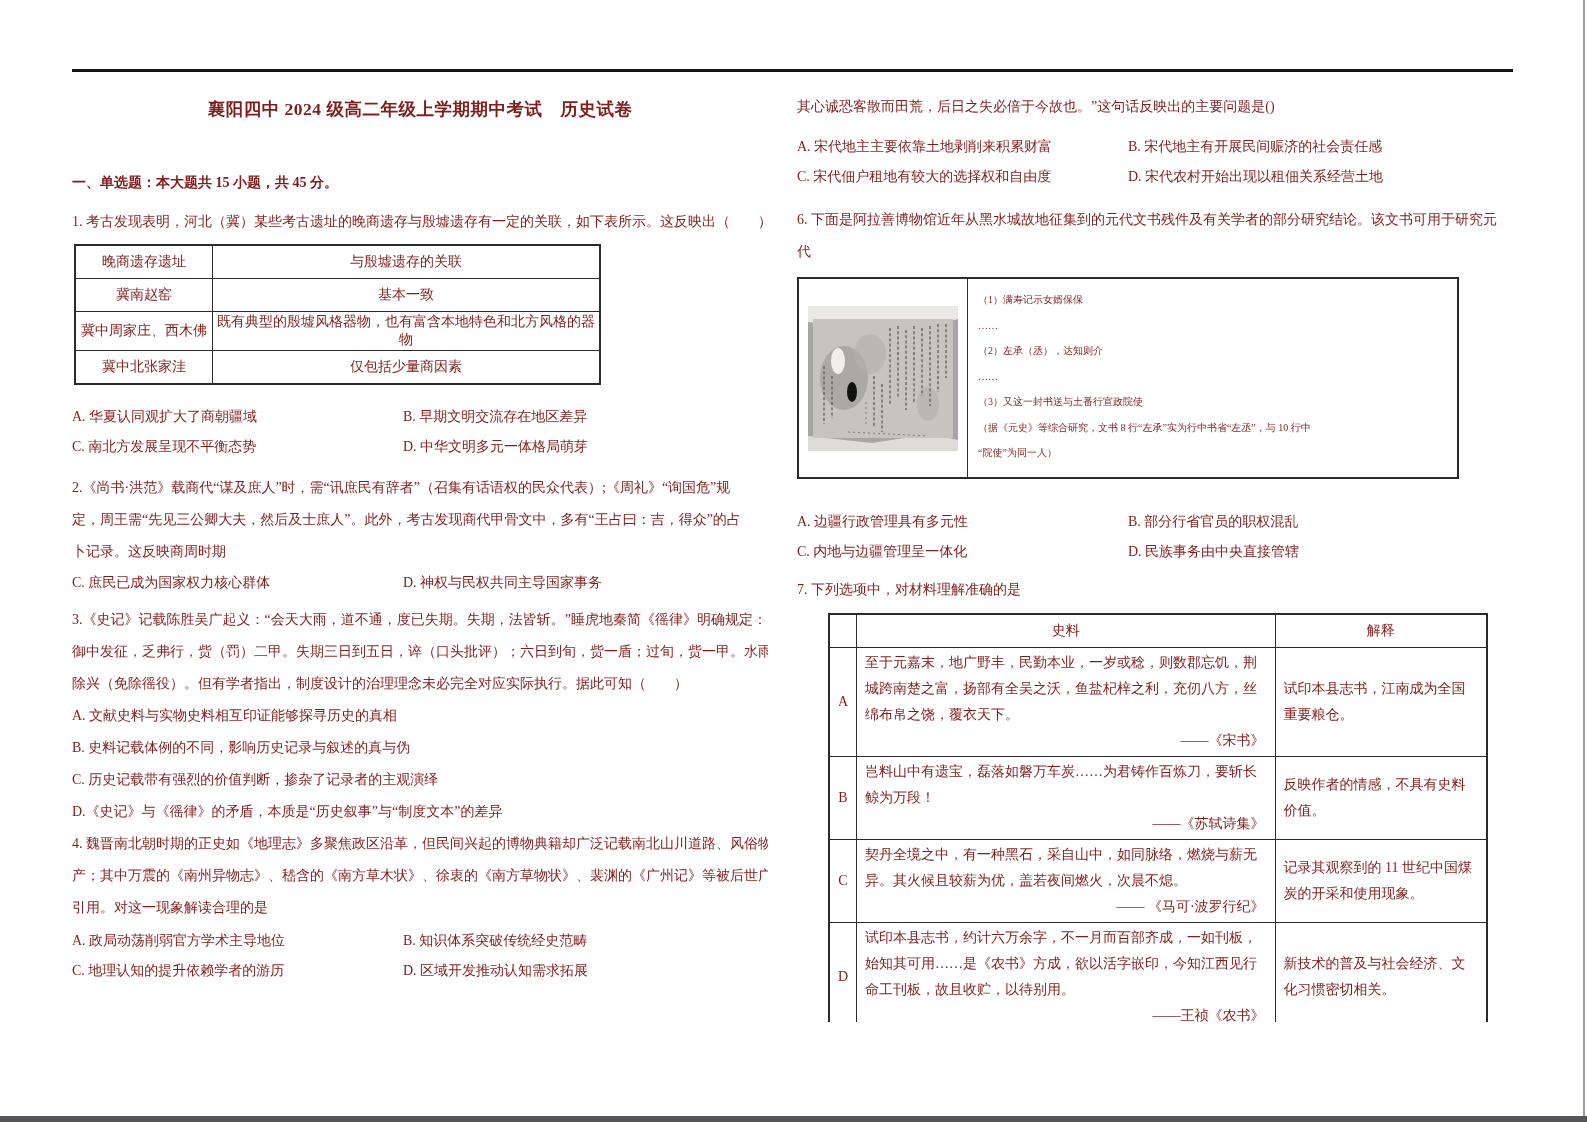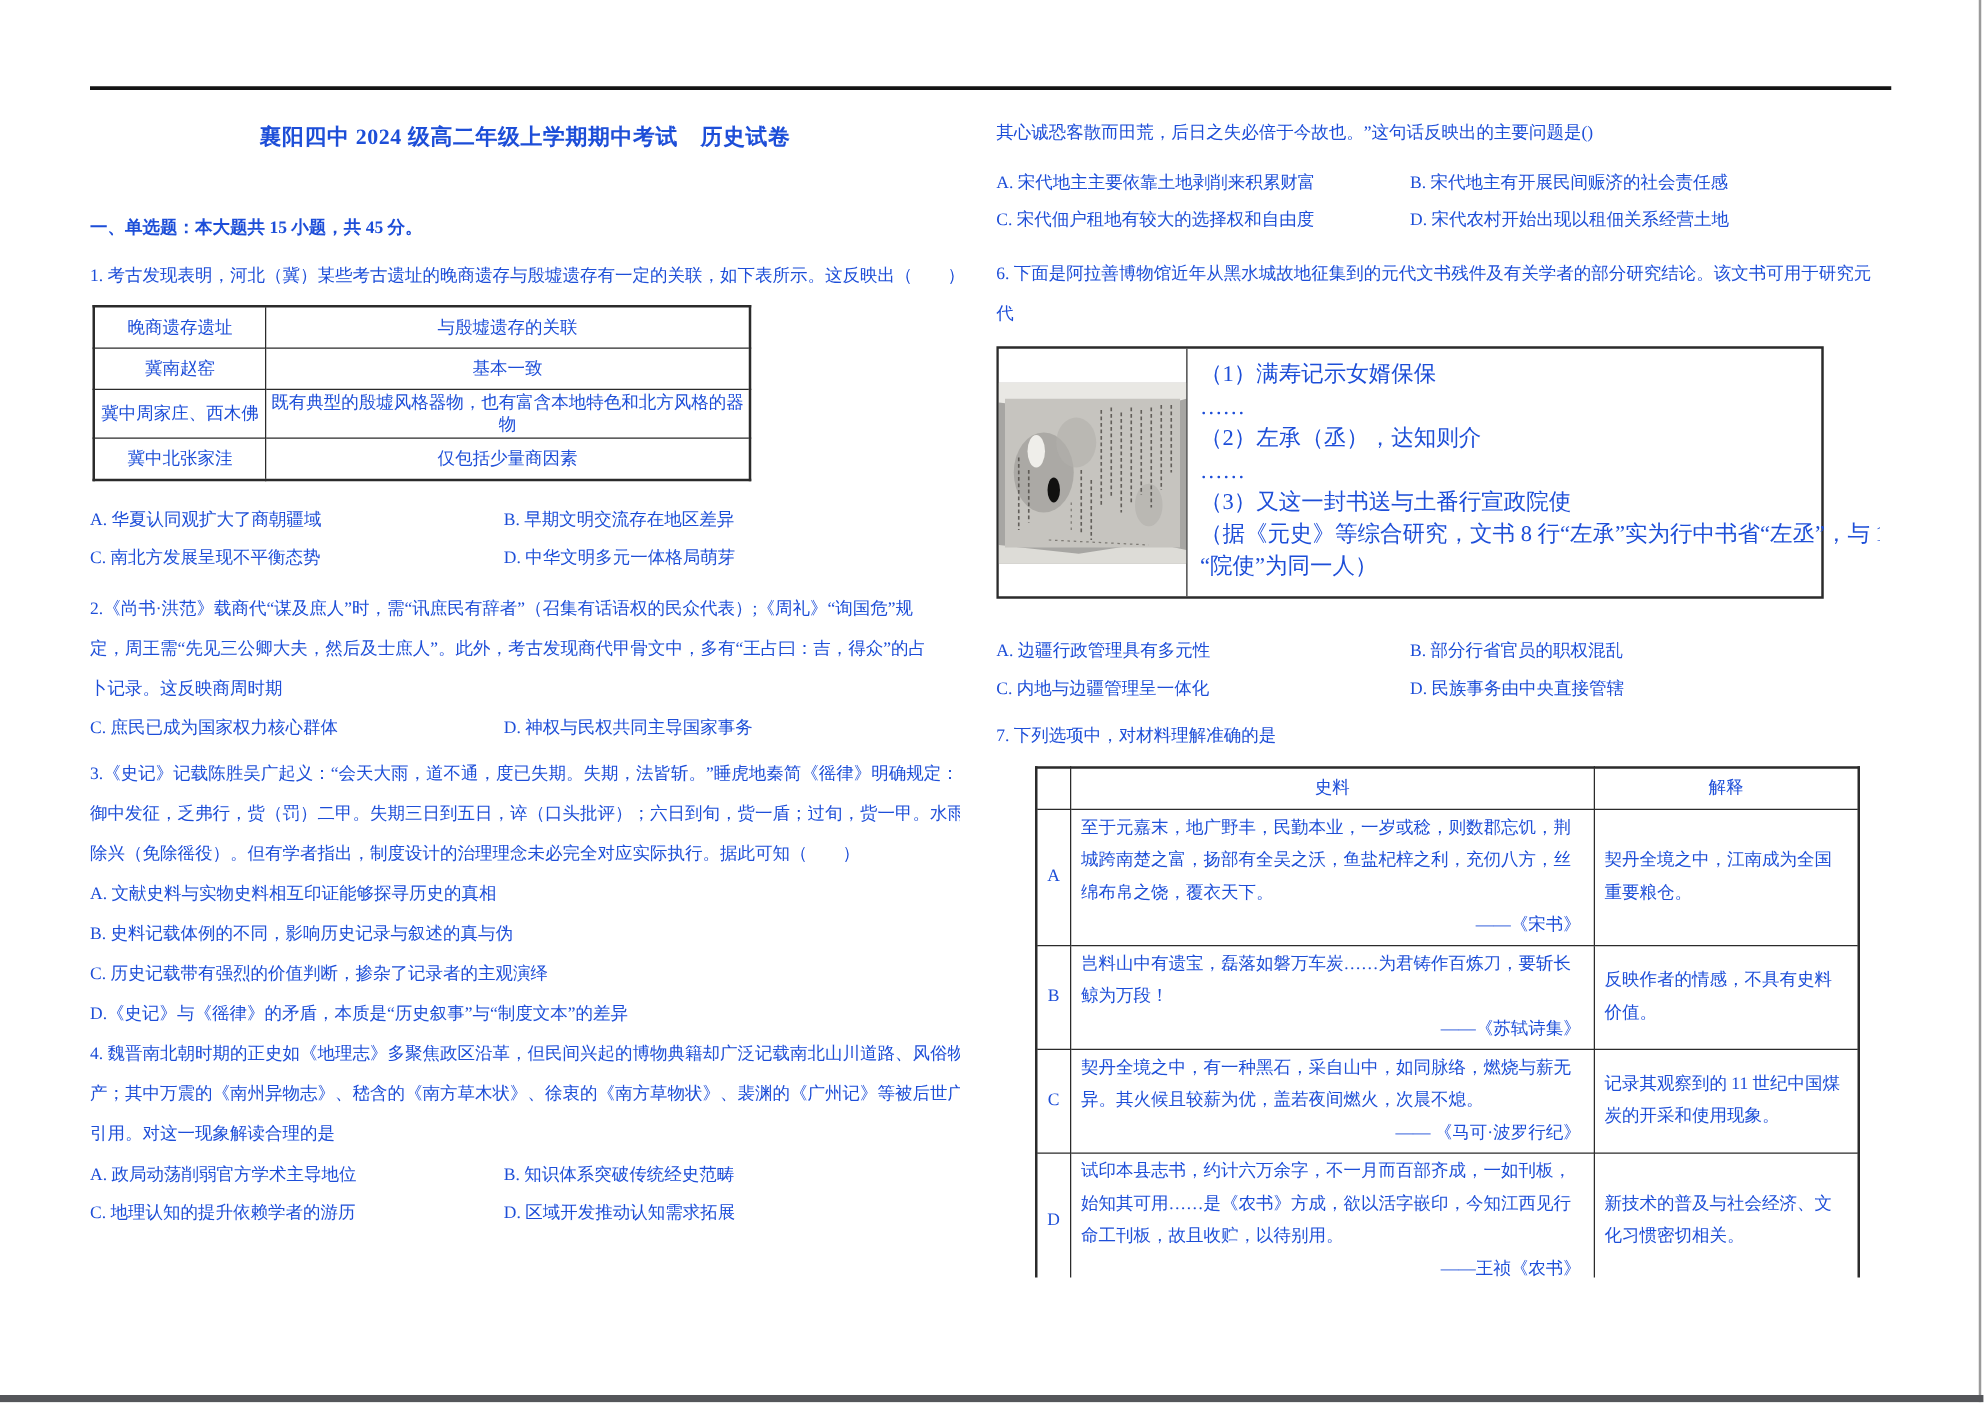--- a/index.html
+++ b/index.html
@@ -1,17 +1,17 @@
 <!DOCTYPE html>
 <html><head>
 <meta charset="utf-8">
 <style>
   html,body{margin:0;padding:0;background:#ffffff;}
   .page{position:relative;width:1587px;height:1122px;background:#ffffff;overflow:hidden;
-        font-family:"Liberation Serif","DejaVu Serif",serif;color:#1d4ed8;font-size:14px;}
+        font-family:"Liberation Serif","DejaVu Serif",serif;color:#7f1d1d;font-size:14px;}
   .top-rule{position:absolute;left:72px;width:1441px;top:69px;height:3px;background:#141414;}
   .right-edge{position:absolute;top:0;right:2px;width:2px;height:1122px;background:#9a9a9a;}
   .bottom-bar{position:absolute;left:0;bottom:0;width:1587px;height:6px;background:#55565a;}
 
   .col{position:absolute;top:92px;overflow:hidden;}
   .col-left{left:72px;width:696px;height:930px;}
   .col-right{left:797px;width:707px;height:930px;}
 
   .title{font-size:17.5px;font-weight:bold;text-align:center;margin:4px 0 0 0;line-height:26px;letter-spacing:.5px;}
   .section{font-weight:bold;margin-top:50px;line-height:22px;}
@@ -24,21 +24,21 @@
   .t1 td{border:1px solid #2b2b2b;height:30px;text-align:center;padding:1px 3px;}
   .t1{border:2px solid #2b2b2b;}
 
   .opts2{margin-top:0;line-height:30px;white-space:nowrap;}
   .opts2.first{margin-top:17px;}
   .opts2 .o1{display:inline-block;width:331px;}
   .optfull .ln{line-height:32px;}
 
   .box{margin-top:9px;width:658px;height:198px;border:2px solid #2b2b2b;display:flex;}
   .box-img{width:168px;display:flex;align-items:center;justify-content:center;border-right:1px solid #2b2b2b;}
-  .box-txt{flex:1;padding:8px 10px 0 10px;font-size:18px;}
+  .box-txt{flex:1;padding:8px 10px 0 10px;font-size:10px;}
   .box-txt div{line-height:25.5px;white-space:nowrap;overflow:hidden;}
 
   .t2{margin-top:8px;width:660px;border:2px solid #2b2b2b;}
   .t2 td{border:1px solid #2b2b2b;padding:2px 8px;vertical-align:middle;line-height:26px;}
   .t2 .cL{width:22px;text-align:center;padding:2px 2px;}
   .t2 .cS{width:405px;}
   .t2 .cJ{width:196px;}
   .t2 .hd{text-align:center;height:28px;}
   .src{text-align:right;padding-right:2px;}
 </style>
@@ -189,21 +189,21 @@
         <td class="cL hd"></td>
         <td class="cS hd">史料</td>
         <td class="cJ hd">解释</td>
       </tr>
       <tr>
         <td class="cL">A</td>
         <td class="cS">
           <div>至于元嘉末，地广野丰，民勤本业，一岁或稔，则数郡忘饥，荆城跨南楚之富，扬部有全吴之沃，鱼盐杞梓之利，充仞八方，丝绵布帛之饶，覆衣天下。</div>
           <div class="src">——《宋书》</div>
         </td>
-        <td class="cJ">契丹全境之中，江南成为全国重要粮仓。</td>
+        <td class="cJ">试印本县志书，江南成为全国重要粮仓。</td>
       </tr>
       <tr>
         <td class="cL">B</td>
         <td class="cS">
           <div>岂料山中有遗宝，磊落如磐万车炭……为君铸作百炼刀，要斩长鲸为万段！</div>
           <div class="src">——《苏轼诗集》</div>
         </td>
         <td class="cJ">反映作者的情感，不具有史料价值。</td>
       </tr>
       <tr>

